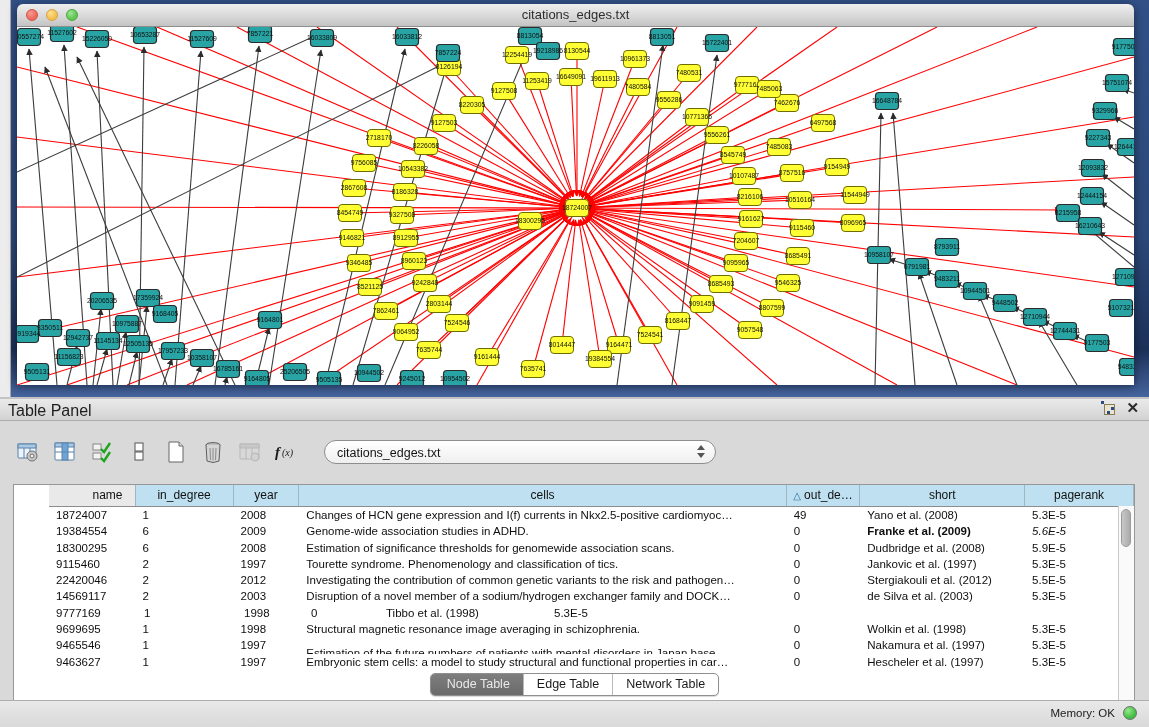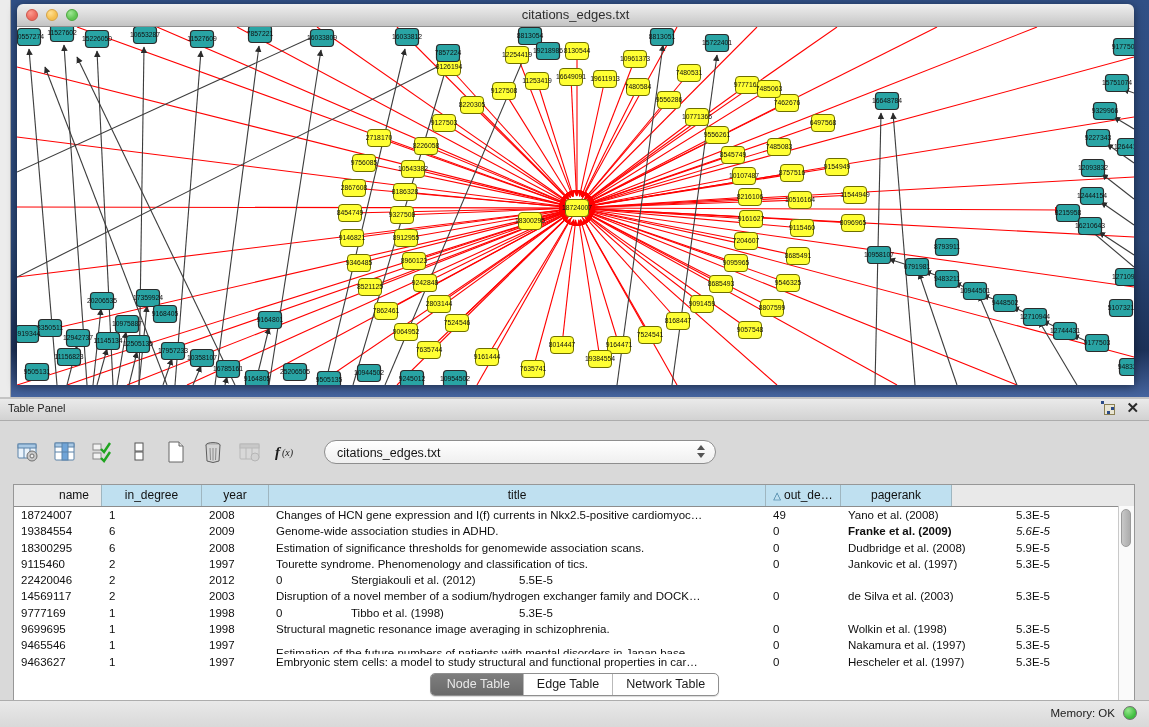--- a/index.html
+++ b/index.html
@@ -28,40 +28,40 @@
   .e-blk{stroke:#3C3C3C;stroke-width:1.1;fill:none;}
   .node-t{fill:#29A4A4;stroke:#2B2B2B;stroke-width:1.2;}
   .node-y{fill:#FFFF33;stroke:#6E6E00;stroke-width:1;}
   .nlab{font-family:"Liberation Sans",sans-serif;font-size:6.8px;fill:#101010;text-anchor:middle;}
   
   .splitter{position:absolute;left:0;top:397px;width:1149px;height:2px;background:#C4C4C4;}
   
   .table-panel{position:absolute;left:0;top:399px;width:1149px;height:301px;background:#D9D9D9;}
   .tp-header{height:21px;background:linear-gradient(180deg,#EAEAEA,#D2D2D2);
     border-bottom:1px solid #ACACAC;position:relative;}
-  .tp-title{position:absolute;left:8px;top:3px;font-size:11px;color:#1E1E1E;}
+  .tp-title{position:absolute;left:8px;top:3px;font-size:16px;color:#1E1E1E;}
   .tp-icons{position:absolute;right:10px;top:2px;display:flex;gap:12px;align-items:center;}
   .float-ic{width:13px;height:13px;position:relative;}
   .float-ic .sq{position:absolute;left:3px;top:3px;width:9px;height:9px;border:1.5px solid #8A7F52;background:#E9E5D2;}
   .float-ic .dot{position:absolute;width:3px;height:3px;background:#2C4B86;}
   .close-ic{font-size:15px;font-weight:bold;color:#2A2A2A;line-height:13px;cursor:default;}
   .tp-toolbar{position:absolute;left:0;top:21px;width:1149px;height:62px;}
   .tb-row{position:absolute;left:14px;top:18px;display:flex;align-items:center;gap:9px;}
   .tbtn{width:28px;height:28px;display:flex;align-items:center;justify-content:center;border-radius:3px;}
   .combo{margin-left:14px;width:392px;height:24px;border:1px solid #8E8E8E;border-radius:12px;
     background:linear-gradient(180deg,#FFFFFF,#EFEFEF);position:relative;
     font-size:12.5px;color:#141414;line-height:24px;padding-left:12px;box-sizing:border-box;}
   .combo .arrows{position:absolute;right:10px;top:4px;width:8px;height:16px;}
   .combo .arrows .up{width:0;height:0;border-left:4px solid transparent;border-right:4px solid transparent;
     border-bottom:5px solid #555;margin-bottom:3px;}
   .combo .arrows .dn{width:0;height:0;border-left:4px solid transparent;border-right:4px solid transparent;
     border-top:5px solid #555;}
   
   .grid-wrap{position:absolute;left:13px;top:85px;width:1122px;height:224px;
-    background:#FFFFFF;border:1px solid #979797;box-sizing:border-box;overflow:hidden;}
+    background:#FFFFFF;border:1px solid #979797;box-sizing:border-box;overflow:hidden;padding-left:35px;}
   .grid-head{display:flex;height:21px;border-bottom:1px solid #8C8C8C;background:#E9E9E9;}
   .gh-cell{box-sizing:border-box;border-right:1px solid #9FB6C0;font-size:12px;color:#111;
     text-align:center;line-height:20px;overflow:hidden;white-space:nowrap;background:#E9E9E9;}
   .gh-cell.blue{background:#BFE0F0;}
   .sort-tri{color:#2D6E93;font-size:10px;margin-right:3px;}
   .grid-body{position:relative;}
   .g-row{display:flex;height:16.3px;}
   .g-cell{box-sizing:border-box;font-size:11.5px;color:#0E0E0E;line-height:16.3px;
     padding-left:7px;overflow:hidden;white-space:nowrap;}
   .vscroll{position:absolute;right:0;top:21px;bottom:0;width:15px;background:#FAFAFA;border-left:1px solid #C9C9C9;}
@@ -586,22 +586,23 @@
           </div>
       </div>
     </div>
   </div>
 
   <div class="grid-wrap">
     <div class="grid-head" id="grid-head">
         <div class="gh-cell" style="width: 88px; text-align: right; padding-right: 12px;">name</div>
         <div class="gh-cell blue" style="width: 100px;">in_degree</div>
         <div class="gh-cell blue" style="width: 67px;">year</div>
-        <div class="gh-cell blue" style="width: 497px;">title</div>
+        <div class="gh-cell blue" style="width: 497px;">cells</div>
         <div class="gh-cell blue" style="width: 75px;"><span class="sort-tri">△</span>out_de…</div>
+        <div class="gh-cell blue" style="width: 168px;">short</div>
         <div class="gh-cell blue" style="width: 111px;">pagerank</div>
       </div>
     <div class="grid-body" id="grid-body">
         <div class="g-row">
           <div class="g-cell" style="width: 88px;">18724007</div>
           <div class="g-cell" style="width: 100px;">1</div>
           <div class="g-cell" style="width: 67px;">2008</div>
           <div class="g-cell" style="width: 497px;">Changes of HCN gene expression and I(f) currents in Nkx2.5-positive cardiomyoc…</div>
           <div class="g-cell" style="width: 75px;">49</div>
           <div class="g-cell" style="width: 168px;">Yano et al. (2008)</div>
@@ -631,20 +632,21 @@
           <div class="g-cell" style="width: 67px;">1997</div>
           <div class="g-cell" style="width: 497px;">Tourette syndrome. Phenomenology and classification of tics.</div>
           <div class="g-cell" style="width: 75px;">0</div>
           <div class="g-cell" style="width: 168px;">Jankovic et al. (1997)</div>
           <div class="g-cell" style="width: 111px;">5.3E-5</div>
         </div>
         <div class="g-row">
           <div class="g-cell" style="width: 88px;">22420046</div>
           <div class="g-cell" style="width: 100px;">2</div>
           <div class="g-cell" style="width: 67px;">2012</div>
+          <div class="g-cell" style="width: 497px;">Investigating the contribution of common genetic variants to the risk and pathogen…</div>
           <div class="g-cell" style="width: 75px;">0</div>
           <div class="g-cell" style="width: 168px;">Stergiakouli et al. (2012)</div>
           <div class="g-cell" style="width: 111px;">5.5E-5</div>
         </div>
         <div class="g-row">
           <div class="g-cell" style="width: 88px;">14569117</div>
           <div class="g-cell" style="width: 100px;">2</div>
           <div class="g-cell" style="width: 67px;">2003</div>
           <div class="g-cell" style="width: 497px;">Disruption of a novel member of a sodium/hydrogen exchanger family and DOCK…</div>
           <div class="g-cell" style="width: 75px;">0</div>

